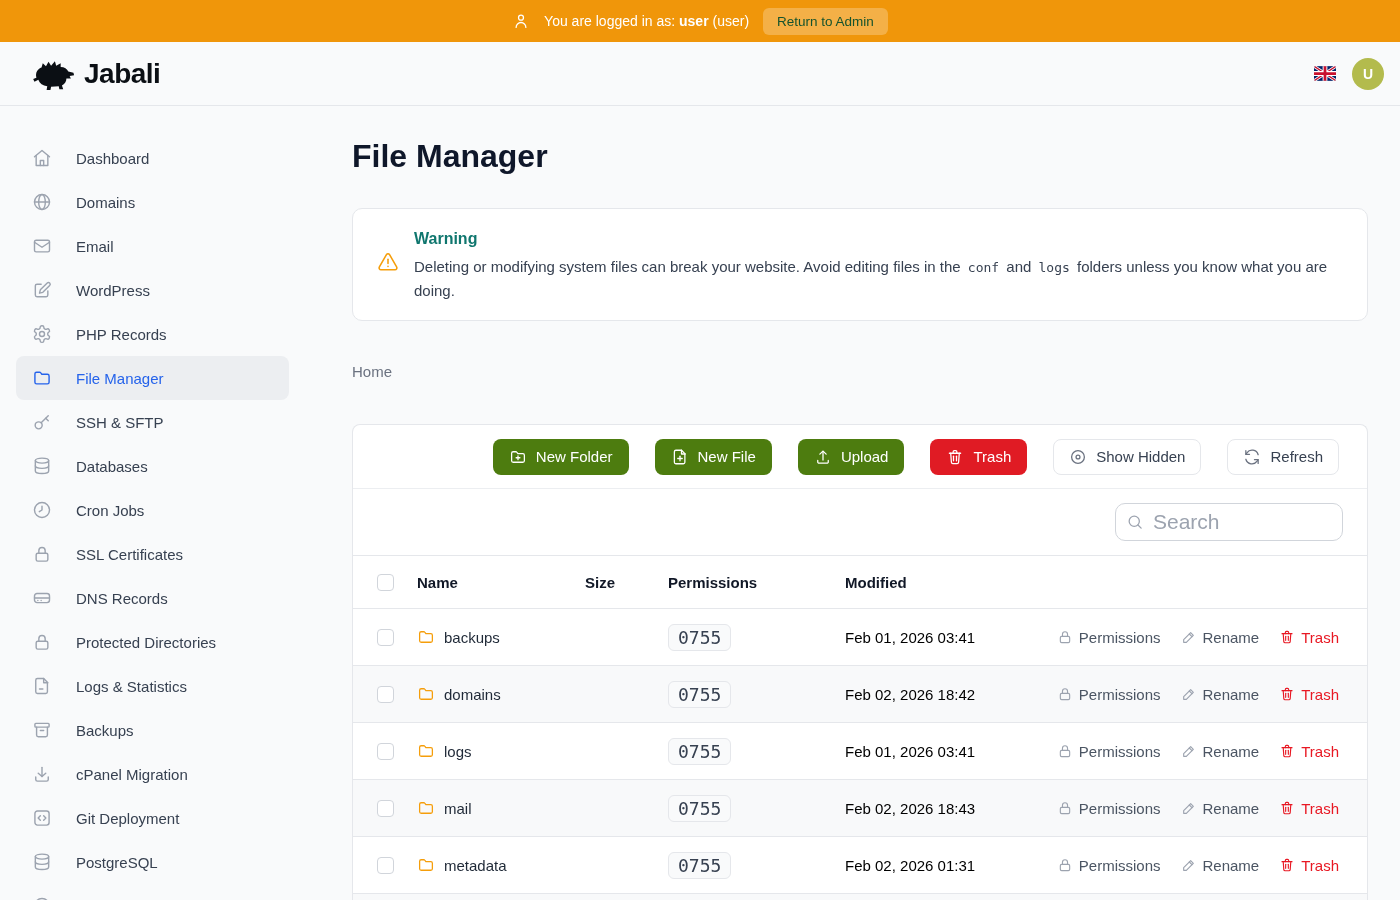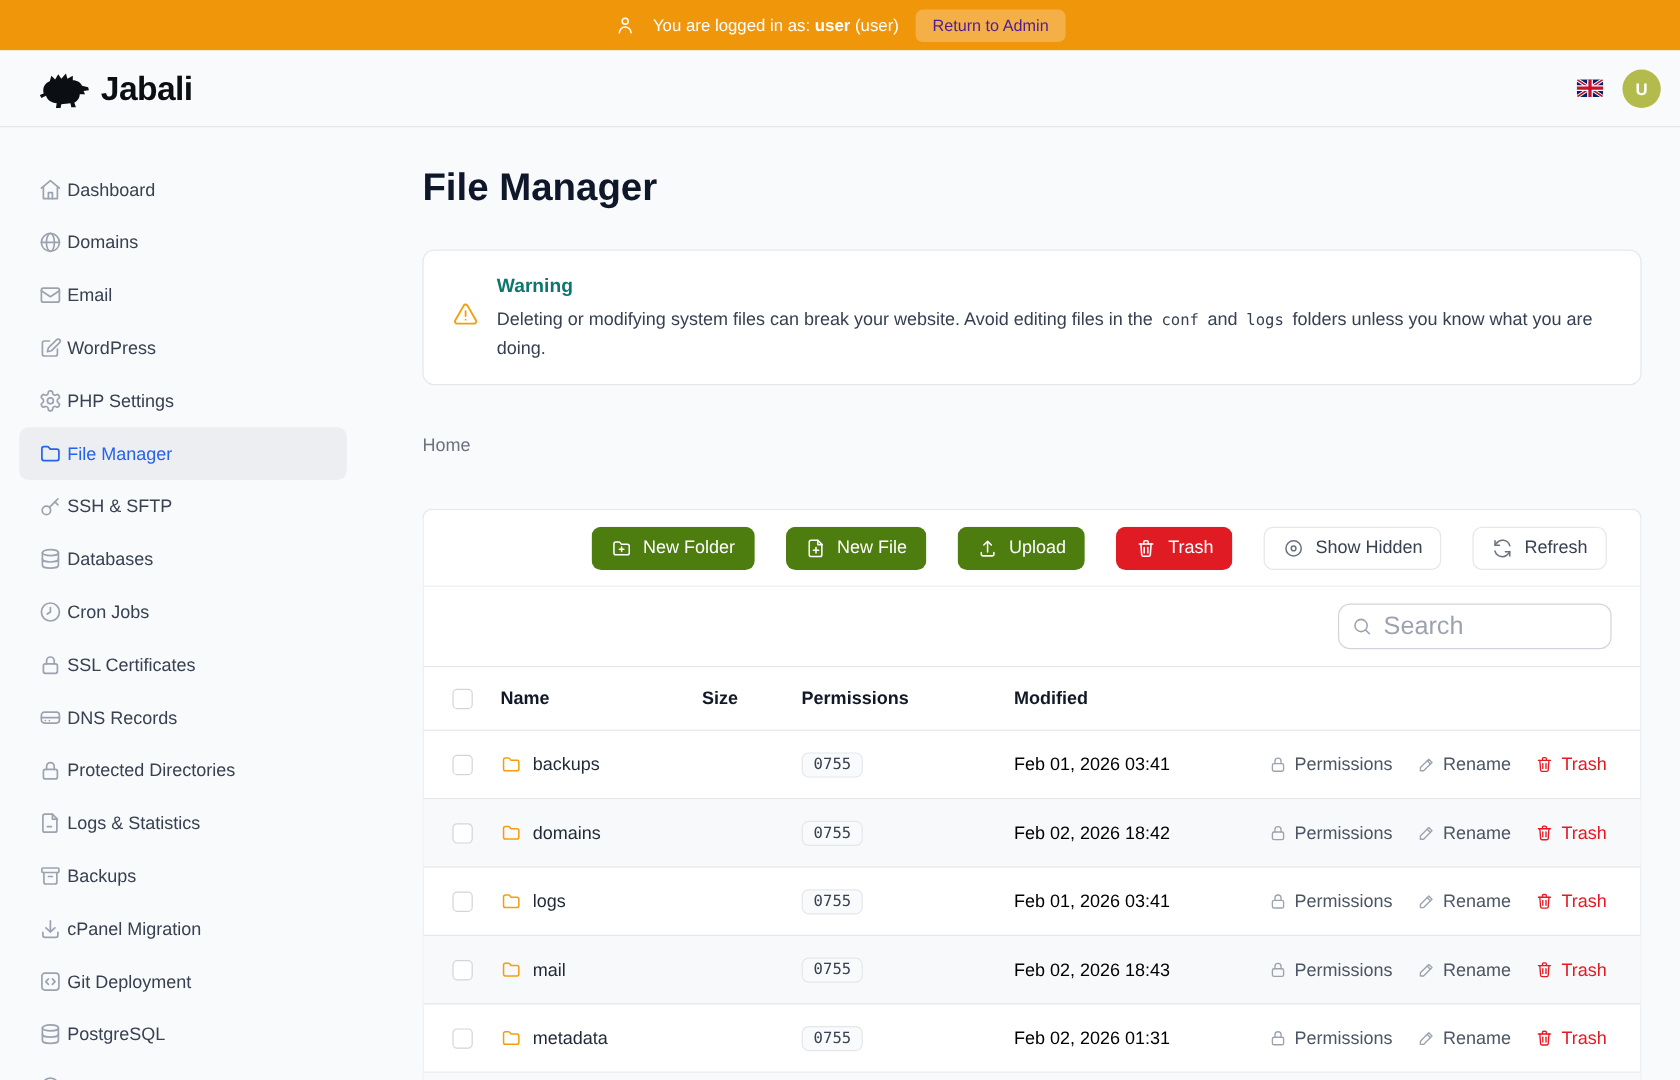--- a/index.html
+++ b/index.html
@@ -4,35 +4,35 @@
 <style>
   * { margin:0; padding:0; box-sizing:border-box; }
   html,body { width:1400px; height:900px; overflow:hidden; }
   body { font-family:"Liberation Sans","DejaVu Sans",sans-serif; background:#f9fafb; color:#1f2937; }
   svg.ic { display:block; }
 
   
   .banner { height:42px; background:#f0960a; display:flex; align-items:center; justify-content:center; gap:14px; color:#fff; font-size:14px; }
   .banner .iwrap svg { width:18px; height:18px; stroke:#fff; }
   .banner b { font-weight:700; }
-  .banner-btn { background:rgba(255,255,255,0.25); color:#4c1d95; border:none; border-radius:6px; padding:6px 14px; font-size:13.5px; font-family:inherit; cursor:pointer; }
+  .banner-btn { background:rgba(255,255,255,0.25); color:#14532d; border:none; border-radius:6px; padding:6px 14px; font-size:13.5px; font-family:inherit; cursor:pointer; }
 
   
   .header { height:64px; display:flex; align-items:center; justify-content:space-between; padding:0 16px 0 30px; border-bottom:1px solid #e5e7eb; background:#f9fafb; }
   .brand { display:flex; align-items:center; gap:8px; }
   .brand svg { width:46px; height:38px; }
   .brand-name { font-size:28px; font-weight:800; color:#0b0f14; letter-spacing:-0.5px; }
   .header-right { display:flex; align-items:center; gap:16px; }
   .flag { width:22px; height:15px; border-radius:2px; overflow:hidden; display:block; }
   .avatar { width:32px; height:32px; border-radius:50%; background:#b3bb4d; color:#fff; font-size:14px; font-weight:700; display:flex; align-items:center; justify-content:center; }
 
   
   .layout { display:flex; height:794px; }
   .sidebar { width:305px; flex:0 0 305px; padding-top:30px; }
-  .side-item { height:44px; margin:0 16px; padding:0 16px; border-radius:8px; display:flex; align-items:center; gap:4px; font-size:15px; color:#374151; cursor:pointer; }
+  .side-item { height:44px; margin:0 16px; padding:0 16px; border-radius:8px; display:flex; align-items:center; gap:24px; font-size:15px; color:#374151; cursor:pointer; }
   .side-item svg { width:20px; height:20px; stroke:#9ca3af; flex:0 0 20px; }
   .side-item.active { background:#eceef1; color:#2563eb; }
   .side-item.active svg { stroke:#2563eb; }
 
   .main { flex:1; padding:0 32px 0 47px; }
 
   .page-title { font-size:32px; font-weight:700; color:#0f172a; margin-top:30px; line-height:40px; }
 
   
   .warning-card { margin-top:32px; background:#fff; border:1px solid #e5e7eb; border-radius:10px; padding:18px 24px; display:flex; gap:15px; }
@@ -65,21 +65,21 @@
   .thead, .trow { display:grid; grid-template-columns:64px 168px 83px 177px 1fr auto; align-items:center; }
   .thead { height:54px; border-top:1px solid #e5e7eb; border-bottom:1px solid #e5e7eb; font-size:15px; font-weight:700; color:#111827; }
   .trow { height:57px; border-bottom:1px solid #e5e7eb; font-size:15px; }
   .trow.alt { background:#f8f9fa; }
   .cell { display:flex; align-items:center; }
   .c-check { padding-left:24px; }
   .checkbox { width:17px; height:17px; border:1.5px solid #d1d5db; border-radius:4px; background:#fff; display:inline-block; cursor:pointer; }
   .c-name { gap:9px; color:#1f2937; }
   .c-name svg { width:18px; height:18px; stroke:#f59e0b; }
   .fname { cursor:pointer; }
-  .badge { font-family:"DejaVu Sans Mono","Liberation Mono",monospace; font-size:13px; color:#374151; background:#f9fafb; border:1px solid #e5e7eb; border-radius:6px; padding:2px 9px; }
+  .badge { font-family:"DejaVu Sans Mono","Liberation Mono",monospace; font-size:18px; color:#374151; background:#f9fafb; border:1px solid #e5e7eb; border-radius:6px; padding:2px 9px; }
   .c-mod { color:#000000; }
   .c-act { justify-content:flex-end; gap:20px; padding-right:28px; }
   .act { display:flex; align-items:center; gap:6px; color:#4b5563; cursor:pointer; }
   .act svg { width:16px; height:16px; stroke:#9ca3af; }
   .act.danger { color:#e81823; }
   .act.danger svg { stroke:#e81823; }
 </style>
 </head>
 <body>
 
@@ -147,21 +147,21 @@
           <path d="M11 5H6a2 2 0 0 0-2 2v11a2 2 0 0 0 2 2h11a2 2 0 0 0 2-2v-5"></path>
           <path d="M18.3 3.7a2 2 0 0 1 2.9 2.9L13 14.8 9 15.8l1-4Z"></path>
         </svg>
         <span>WordPress</span>
       </div>
       <div class="side-item">
         <svg class="ic" viewBox="0 0 24 24" fill="none" stroke="currentColor" stroke-width="1.7" stroke-linecap="round" stroke-linejoin="round">
           <circle cx="12" cy="12" r="3"></circle>
           <path d="M12.22 2h-.44a2 2 0 0 0-2 2v.18a2 2 0 0 1-1 1.73l-.43.25a2 2 0 0 1-2 0l-.15-.08a2 2 0 0 0-2.73.73l-.22.38a2 2 0 0 0 .73 2.73l.15.1a2 2 0 0 1 1 1.72v.51a2 2 0 0 1-1 1.74l-.15.09a2 2 0 0 0-.73 2.73l.22.38a2 2 0 0 0 2.73.73l.15-.08a2 2 0 0 1 2 0l.43.25a2 2 0 0 1 1 1.73V20a2 2 0 0 0 2 2h.44a2 2 0 0 0 2-2v-.18a2 2 0 0 1 1-1.73l.43-.25a2 2 0 0 1 2 0l.15.08a2 2 0 0 0 2.73-.73l.22-.39a2 2 0 0 0-.73-2.73l-.15-.08a2 2 0 0 1-1-1.74v-.5a2 2 0 0 1 1-1.74l.15-.09a2 2 0 0 0 .73-2.73l-.22-.38a2 2 0 0 0-2.73-.73l-.15.08a2 2 0 0 1-2 0l-.43-.25a2 2 0 0 1-1-1.73V4a2 2 0 0 0-2-2z"></path>
         </svg>
-        <span>PHP Settings</span>
+        <span>PHP Records</span>
       </div>
       <div class="side-item active">
         <svg class="ic" viewBox="0 0 24 24" fill="none" stroke="currentColor" stroke-width="1.7" stroke-linecap="round" stroke-linejoin="round">
           <path d="M3.5 7a2 2 0 0 1 2-2h3.6a1.5 1.5 0 0 1 1.2.6l1.5 1.9h6.7a2 2 0 0 1 2 2V17a2 2 0 0 1-2 2h-13a2 2 0 0 1-2-2Z"></path>
         </svg>
         <span>File Manager</span>
       </div>
       <div class="side-item">
         <svg class="ic" viewBox="0 0 24 24" fill="none" stroke="currentColor" stroke-width="1.7" stroke-linecap="round" stroke-linejoin="round">
           <circle cx="8" cy="16" r="4.2"></circle>

